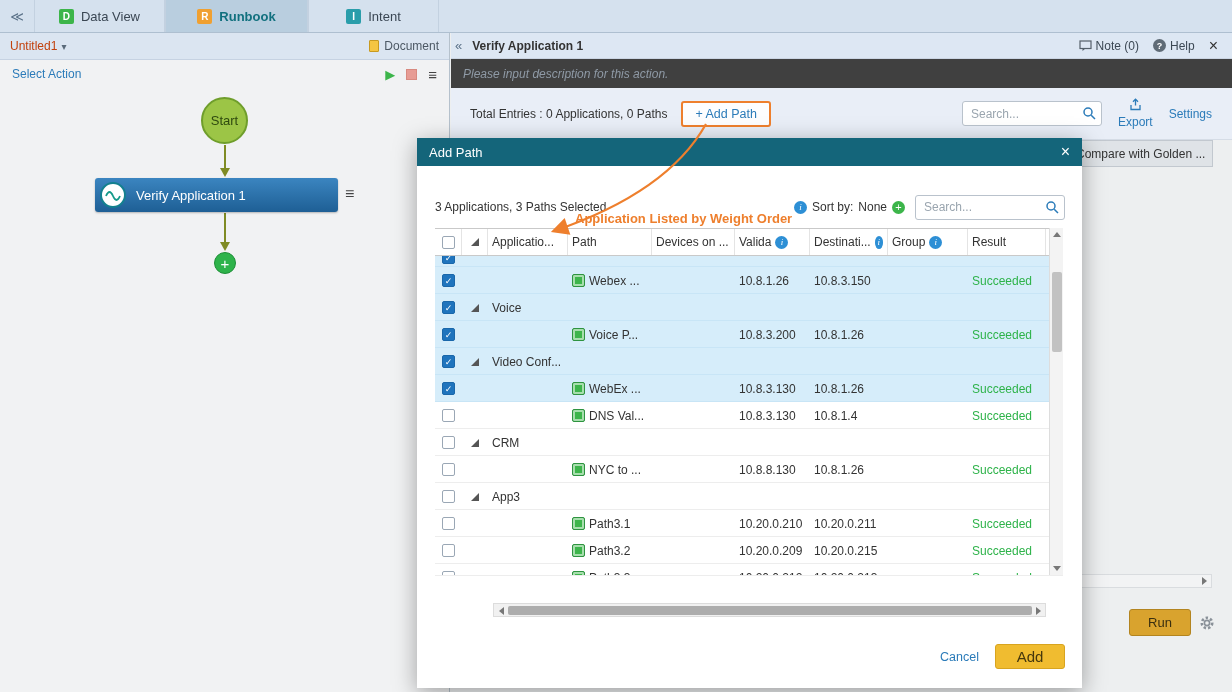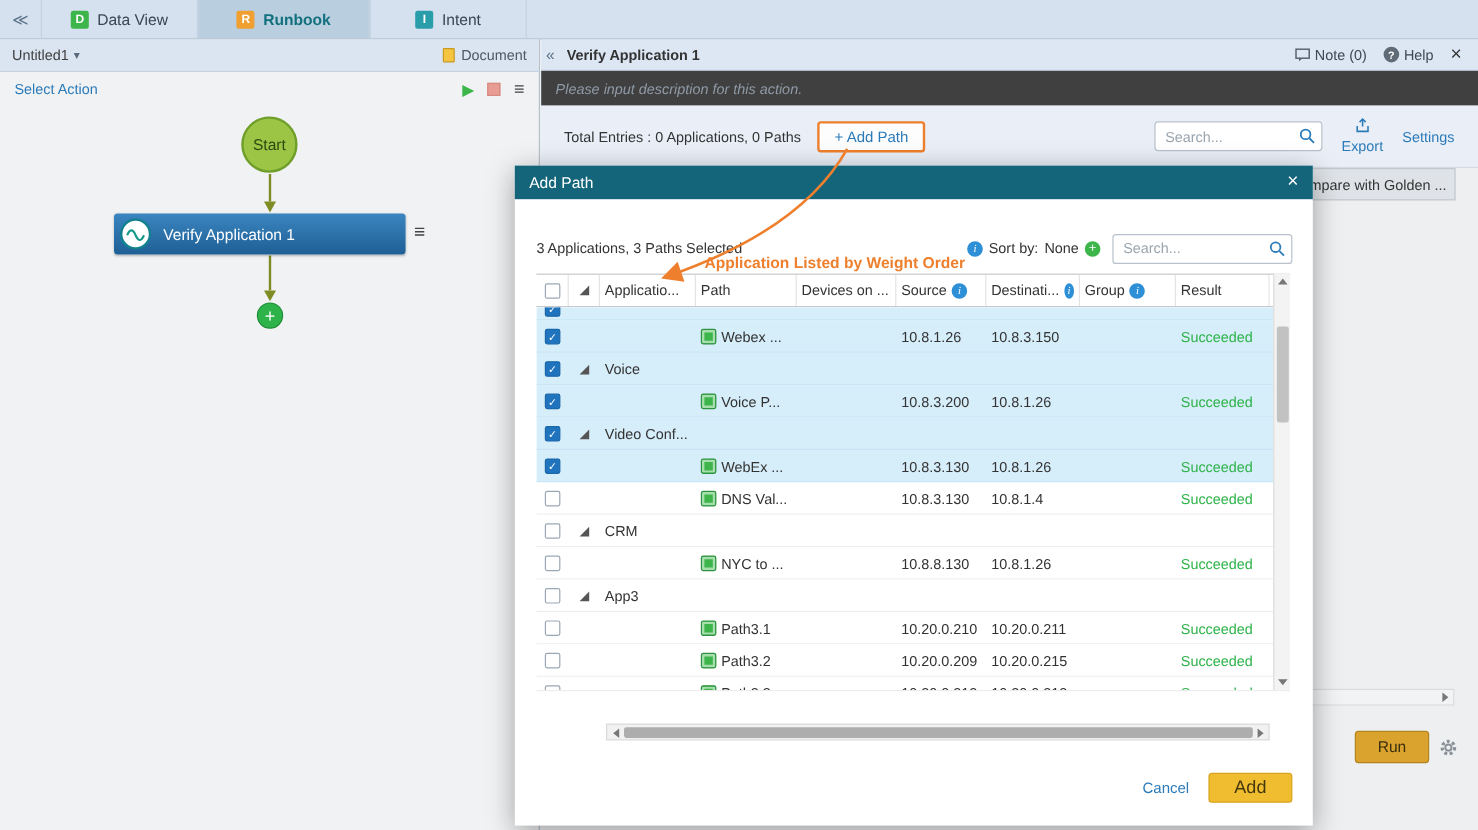--- a/index.html
+++ b/index.html
@@ -9,21 +9,21 @@
   
   .topbar { position:absolute; left:0; top:0; width:1232px; height:33px; background:#d5e1ee; border-bottom:1px solid #aebfd0; display:flex; align-items:stretch; }
   .collapse-btn { width:34px; display:flex; align-items:center; justify-content:center; color:#5a7188; font-size:13px; cursor:pointer; }
   .tab { width:131px; display:flex; align-items:center; justify-content:center; gap:7px; font-size:13px; color:#3a4653; border-left:1px solid #c3d1e0; border-right:1px solid #c3d1e0; cursor:pointer; }
   .tab.active { background:#b9cedf; color:#11707e; font-weight:bold; width:143px; }
   .tab-glyph { width:15px; height:15px; border-radius:2px; color:#fff; font-size:10px; font-weight:bold; display:flex; align-items:center; justify-content:center; }
 
   
   .left-panel { position:absolute; left:0; top:33px; width:450px; bottom:0; background:#f1f2f3; border-right:1px solid #b5c1cc; }
   .lp-header { height:27px; background:#dbe5f1; border-bottom:1px solid #c6d2e2; display:flex; align-items:center; padding:0 10px; }
-  .lp-title { font-size:12px; color:#404040; }
+  .lp-title { font-size:12px; color:#c2410c; }
   .caret { color:#5a6a7a; font-size:10px; margin-left:4px; }
   .lp-doc { margin-left:auto; display:flex; align-items:center; gap:5px; color:#4c5864; }
   .doc-icon { width:10px; height:12px; background:#f5c542; border:1px solid #c89a20; border-radius:1px; }
   .lp-toolbar { height:28px; display:flex; align-items:center; padding:0 12px; }
   .select-action { color:#2b7bb9; cursor:pointer; }
   .lp-tools { margin-left:auto; display:flex; align-items:center; gap:11px; }
   .play-ic { color:#3cb54a; font-size:13px; cursor:pointer; }
   .stop-ic { width:11px; height:11px; background:#e79c94; border:1px solid #d88a80; cursor:pointer; }
   .menu-ic { color:#444; font-size:15px; cursor:pointer; }
   .canvas { position:absolute; left:0; top:55px; right:0; bottom:0; }
@@ -60,21 +60,21 @@
   .rp-hthumb { position:absolute; left:16px; top:2px; width:600px; height:9px; background:#cdd0d3; border-radius:2px; cursor:pointer; }
   .scroll-arrow-btn { position:absolute; top:0; width:14px; height:12px; display:flex; align-items:center; justify-content:center; cursor:pointer; }
   .tri-r { width:0; height:0; border-top:4px solid transparent; border-bottom:4px solid transparent; border-left:5px solid #777; }
   .tri-l { width:0; height:0; border-top:4px solid transparent; border-bottom:4px solid transparent; border-right:5px solid #777; }
   .tri-u { width:0; height:0; border-left:4px solid transparent; border-right:4px solid transparent; border-bottom:5px solid #777; }
   .tri-d { width:0; height:0; border-left:4px solid transparent; border-right:4px solid transparent; border-top:5px solid #777; }
   .run-btn { position:absolute; left:678px; top:576px; width:62px; height:27px; background:#d9a32e; border:1px solid #b3841f; border-radius:3px; color:#3a2f10; font-size:13px; display:flex; align-items:center; justify-content:center; cursor:pointer; }
   .run-gear { position:absolute; left:748px; top:582px; cursor:pointer; }
 
   
-  .modal { position:absolute; left:417px; top:138px; width:665px; height:550px; background:#fff; box-shadow:0 5px 22px rgba(0,0,0,0.35); z-index:10;margin-left:12px; }
+  .modal { position:absolute; left:417px; top:138px; width:665px; height:550px; background:#fff; box-shadow:0 5px 22px rgba(0,0,0,0.35); z-index:10; }
   .modal-header { height:28px; background:#14657a; color:#fff; display:flex; align-items:center; padding:0 12px; font-size:13px; }
   .modal-close { margin-left:auto; font-size:16px; cursor:pointer; line-height:1; }
   .modal-top { position:absolute; left:18px; right:17px; top:56px; height:26px; display:flex; align-items:center; }
   .summary { color:#333; }
   .sortby { margin-left:auto; display:flex; align-items:center; gap:5px; margin-right:10px; color:#333; }
   .i-icon { width:13px; height:13px; border-radius:50%; background:#2d8fd5; color:#fff; font-size:9px; font-style:italic; font-family:"Liberation Serif",serif; display:inline-flex; align-items:center; justify-content:center; }
   .g-plus { width:13px; height:13px; border-radius:50%; background:#3cb54a; color:#fff; font-size:11px; display:inline-flex; align-items:center; justify-content:center; cursor:pointer; }
   .modal-search input { width:150px; }
   .annotation { position:absolute; left:158px; top:73px; color:#ee7f2d; font-weight:bold; font-size:13px; white-space:nowrap; z-index:3; }
 
@@ -276,21 +276,21 @@
         <div class="hcell c-cb">
             <span class="cb"></span>
           </div>
         <div class="hcell c-tri">
             <span class="gtri"></span>
           </div>
         <div class="hcell c-app">Applicatio...</div>
         <div class="hcell c-path">Path</div>
         <div class="hcell c-dev">Devices on ...</div>
         <div class="hcell c-src">
-            <span>Source</span>
+            <span>Valida</span>
             <span class="i-icon">i</span>
           </div>
         <div class="hcell c-dst">
             <span>Destinati...</span>
             <span class="i-icon">i</span>
           </div>
         <div class="hcell c-grp">
             <span>Group</span>
             <span class="i-icon">i</span>
           </div>

